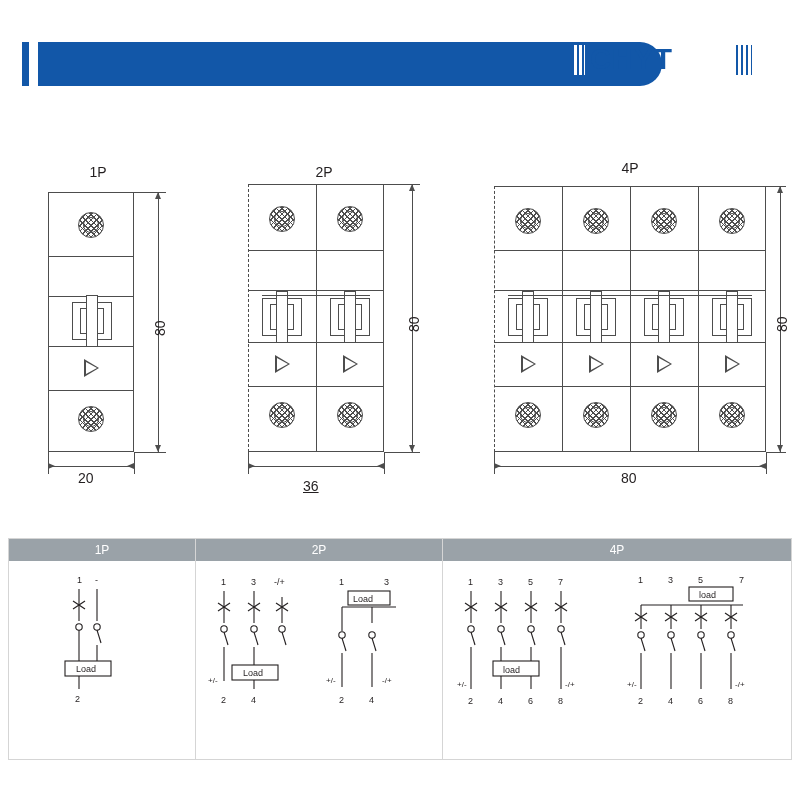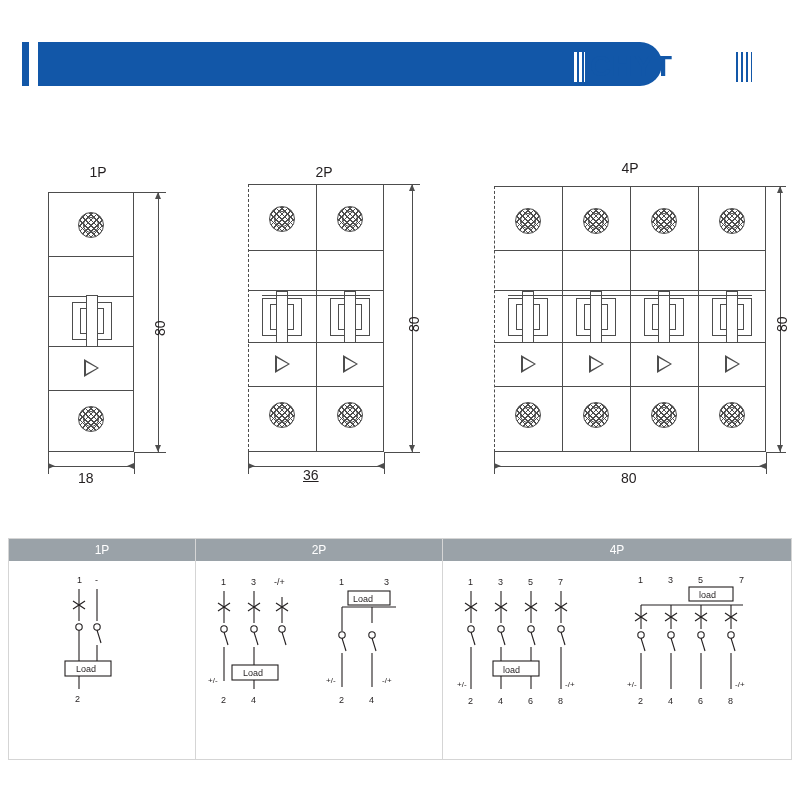--- a/index.html
+++ b/index.html
@@ -4,21 +4,21 @@
 <style>
   html,body{margin:0;padding:0;background:#ffffff;}
   body{width:800px;height:796px;font-family:"Liberation Sans",sans-serif;color:#231f20;overflow:hidden;position:relative;}
 
   
   .header{position:absolute;left:0;top:38px;width:800px;height:54px;}
   .hdr-bar{position:absolute;left:22px;top:4px;width:640px;height:44px;background:#1257a8;border-radius:0 22px 22px 0;}
   .hdr-tick{position:absolute;left:22px;top:4px;width:7px;height:44px;background:#1257a8;}
   .hdr-gap{position:absolute;left:29px;top:4px;width:9px;height:44px;background:#ffffff;}
   .hdr-title{position:absolute;left:58px;top:15px;font-size:19px;font-weight:bold;color:#ffffff;letter-spacing:.2px;}
-  .logo{position:absolute;right:48px;top:10px;width:180px;height:38px;}
+  .logo{position:absolute;right:48px;top:3px;width:180px;height:38px;}
   .logo-txt{position:absolute;left:18px;top:2px;font-size:29px;font-weight:bold;color:#1257a8;letter-spacing:1px;}
   .logo-barsL{position:absolute;left:0px;top:4px;width:13px;height:30px;
       background:repeating-linear-gradient(to right,#1257a8 0 2px,#ffffff 2px 5px);}
   .logo-barsR{position:absolute;right:0px;top:4px;width:16px;height:30px;
       background:repeating-linear-gradient(to right,#1257a8 0 2px,#ffffff 2px 5px);}
 
   
   .dimarea{position:absolute;left:0;top:150px;width:800px;height:360px;}
   .grp-label{position:absolute;font-size:14px;color:#231f20;text-align:center;}
 
@@ -116,21 +116,21 @@
     <div class="arrow-dn" style="left:154.5px;top:295px;"></div>
     <div class="dim-txt vert" style="left:152px;top:186px;">80</div>
   </div>
 
   <div>
     <div class="ext-v" style="left:48px;top:302px;height:22px;"></div>
     <div class="ext-v" style="left:134px;top:302px;height:22px;"></div>
     <div class="dim-h" style="left:48px;top:316px;width:86px;"></div>
     <div class="arrow-r" style="left:48px;top:312.5px;"></div>
     <div class="arrow-l" style="left:127px;top:312.5px;"></div>
-    <div class="dim-txt" style="left:78px;top:320px;">18</div>
+    <div class="dim-txt" style="left:78px;top:320px;">20</div>
   </div>
 
   <div class="grp-label" style="left:304px;top:14px;width:40px;">2P</div>
 
   <div>
     <div class="mcb mcb-dash" style="left:248px;top:34px;width:136px;height:268px;"></div>
     <div class="pole-sep" style="left:316px;top:34px;height:268px;"></div>
     <div class="hline" style="left:248px;top:100px;width:136px;"></div>
     <div class="hline" style="left:248px;top:140px;width:136px;"></div>
     <div class="hline" style="left:248px;top:192px;width:136px;"></div>
@@ -171,21 +171,21 @@
     <div class="arrow-up" style="left:408.5px;top:34px;"></div>
     <div class="arrow-dn" style="left:408.5px;top:295px;"></div>
     <div class="dim-txt vert" style="left:406px;top:182px;">80</div>
   </div>
   <div>
     <div class="ext-v" style="left:248px;top:302px;height:22px;"></div>
     <div class="ext-v" style="left:384px;top:302px;height:22px;"></div>
     <div class="dim-h" style="left:248px;top:316px;width:136px;"></div>
     <div class="arrow-r" style="left:248px;top:312.5px;"></div>
     <div class="arrow-l" style="left:377px;top:312.5px;"></div>
-    <div class="dim-txt" style="left:303px;top:317px;text-decoration:underline;">36</div>
+    <div class="dim-txt" style="left:303px;top:328px;text-decoration:underline;">36</div>
   </div>
 
   <div class="grp-label" style="left:610px;top:10px;width:40px;">4P</div>
 
   <div>
     <div class="mcb mcb-dash" style="left:494px;top:36px;width:272px;height:266px;"></div>
     <div class="pole-sep" style="left:562px;top:36px;height:266px;"></div>
     <div class="pole-sep" style="left:630px;top:36px;height:266px;"></div>
     <div class="pole-sep" style="left:698px;top:36px;height:266px;"></div>
     <div class="hline" style="left:494px;top:100px;width:272px;"></div>

